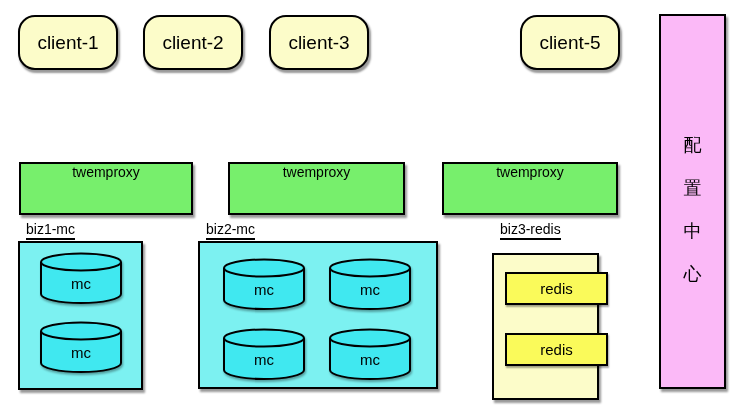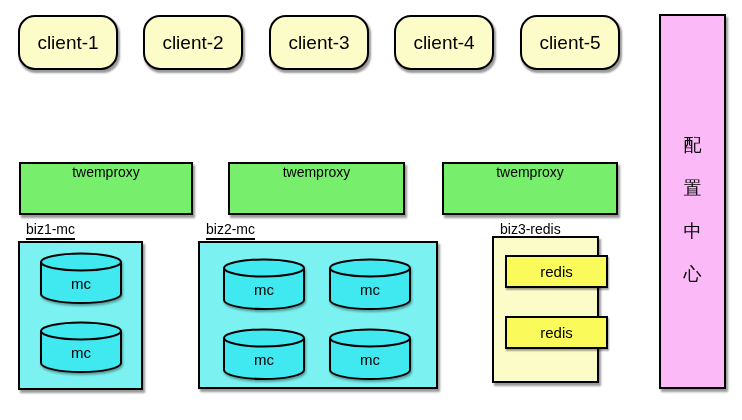--- a/index.html
+++ b/index.html
@@ -83,21 +83,21 @@
   .group {
     position: absolute;
     border: 2px solid var(--border, #000);
     box-sizing: border-box;
     box-shadow: 1.5px 2.5px 2px rgba(0,0,0,0.40);
   }
   .group.mc { background: var(--mc-group-fill, #7CF1F1); }
   .group.redis { background: var(--redis-group-fill, #FCFCC9); }
   .g1 { left: 18px;  top: 241px; width: 125px; height: 149px; }
   .g2 { left: 198px; top: 241px; width: 240px; height: 148px; }
-  .g3 { left: 492px; top: 236px; width: 107px; height: 147px; }
+  .g3 { left: 492px; top: 253px; width: 107px; height: 147px; }
   
   .cyl {
     position: absolute;
     width: 84px; height: 54px;
     overflow: visible;
     filter: drop-shadow(1px 2px 1px rgba(0,0,0,0.35));
   }
   .cyl .cyl-body, .cyl .cyl-top {
     fill: var(--cylinder-fill, #40E8F0);
     stroke: var(--border, #000);
@@ -153,23 +153,20 @@
 <div class="canvas">
 
   <div class="client" style="left:18px">
       <span>client-1</span>
     </div>
   <div class="client" style="left:143px">
       <span>client-2</span>
     </div>
   <div class="client" style="left:269px">
       <span>client-3</span>
-    </div>
-  <div class="client" style="left:394px">
-      <span>client-4</span>
     </div>
   <div class="client" style="left:520px">
       <span>client-5</span>
     </div>
 
 
   <div class="proxy p1">
       <span>twemproxy</span>
     </div>
   <div class="proxy p2">

